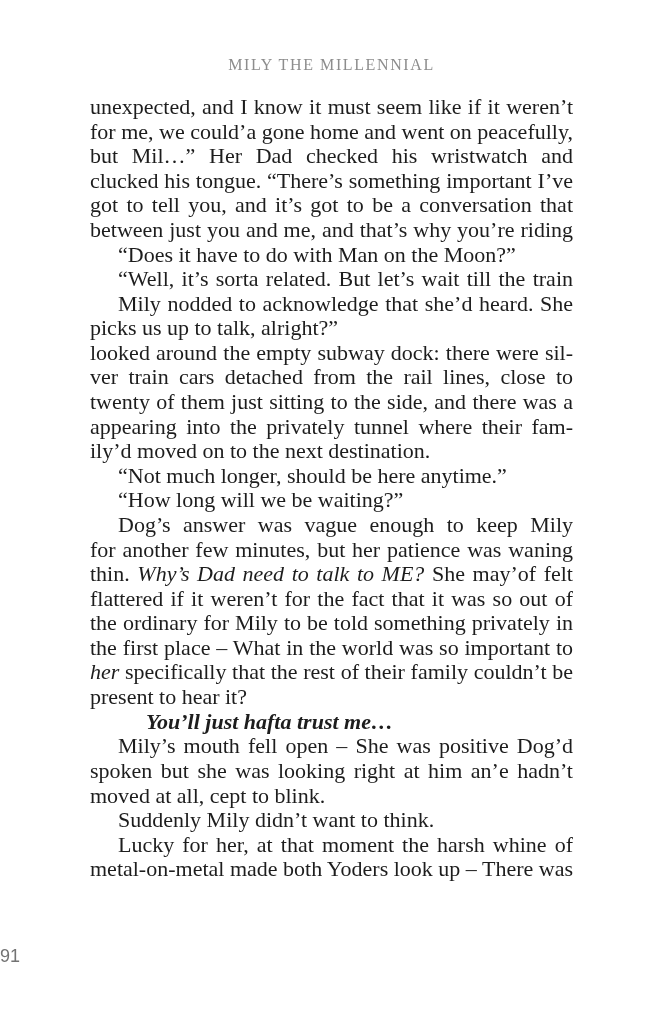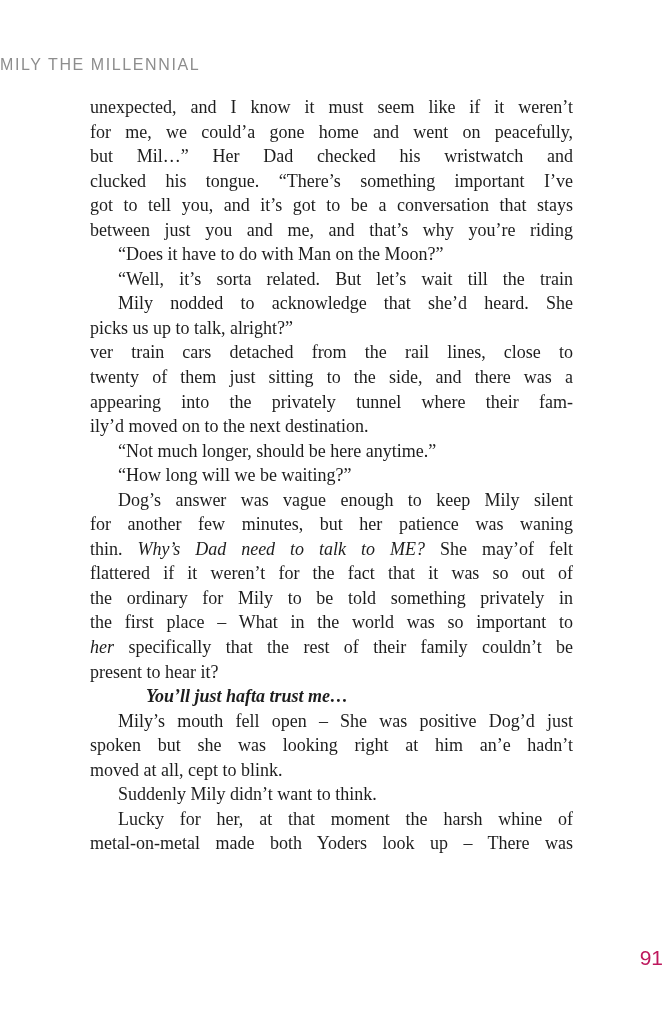--- a/index.html
+++ b/index.html
@@ -11,75 +11,77 @@
     margin: 0 auto;
     overflow: hidden;
     font-family: "Liberation Serif", serif;
     color: #1d1d1d;
   }
   .running-head {
     position: absolute;
     top: 56px;
     left: 0;
     width: 100%;
-    font-family: Liberation Sans, sans-serif;
+    text-align: center;
+    font-family: Liberation Serif, serif;
     font-size: 16px;
     font-weight: 400;
     letter-spacing: 1.6px;
     color: #8d8d8d;
   }
   .body-text {
     position: absolute;
     top: 95px;
     left: 90px;
     width: 483px;
   }
   .line {
-    font-size: 18px;
+    font-size: 22px;
     line-height: 24.55px;
     text-align: left;
     overflow: hidden;
     max-height: 25px;
     font-family: Liberation Serif, serif;
   }
   .line.just {
     text-align: justify;
     text-align-last: justify;
   }
   .line.ind { text-indent: 28px; }
   .line span.i { font-style: italic; }
   .line span.bi { font-style: italic; font-weight: bold; margin-left: 28px; }
   .folio {
     position: absolute;
     top: 946px;
     left: 0;
     width: 100%;
-    text-align: right;
+    text-align: left;
     font-family: "Liberation Sans", sans-serif;
-    font-size: 21px;
-    color: #be185d;
+    font-size: 18px;
+    color: #737373;
   }
 </style>
 </head>
 <body>
 
 <div class="page">
   <div class="running-head">MILY THE MILLENNIAL</div>
 
   <div class="body-text">
       <div class="line just"><span>unexpected, and I know it must seem like if it weren’t</span></div>
       <div class="line just"><span>for me, we could’a gone home and went on peacefully,</span></div>
       <div class="line just"><span>but Mil…” Her Dad checked his wristwatch and</span></div>
       <div class="line just"><span>clucked his tongue. “There’s something important I’ve</span></div>
       <div class="line just"><span>got to tell you, and it’s got to be a conversation that stays</span></div>
       <div class="line just"><span>between just you and me, and that’s why you’re riding</span></div>
       <div class="line ind"><span>“Does it have to do with Man on the Moon?”</span></div>
       <div class="line just ind"><span>“Well, it’s sorta related. But let’s wait till the train</span></div>
       <div class="line just ind"><span>Mily nodded to acknowledge that she’d heard. She</span></div>
       <div class="line"><span>picks us up to talk, alright?”</span></div>
+      <div class="line just"><span>looked around the empty subway dock: there were sil-</span></div>
       <div class="line just"><span>ver train cars detached from the rail lines, close to</span></div>
       <div class="line just"><span>twenty of them just sitting to the side, and there was a</span></div>
       <div class="line just"><span>appearing into the privately tunnel where their fam-</span></div>
       <div class="line"><span>ily’d moved on to the next destination.</span></div>
       <div class="line ind"><span>“Not much longer, should be here anytime.”</span></div>
       <div class="line ind"><span>“How long will we be waiting?”</span></div>
       <div class="line just ind"><span>Dog’s answer was vague enough to keep Mily silent</span></div>
       <div class="line just"><span>for another few minutes, but her patience was waning</span></div>
       <div class="line just"><span>thin. </span><span class="i">Why’s Dad need to talk to ME?</span><span> She may’of felt</span></div>
       <div class="line just"><span>flattered if it weren’t for the fact that it was so out of</span></div>

